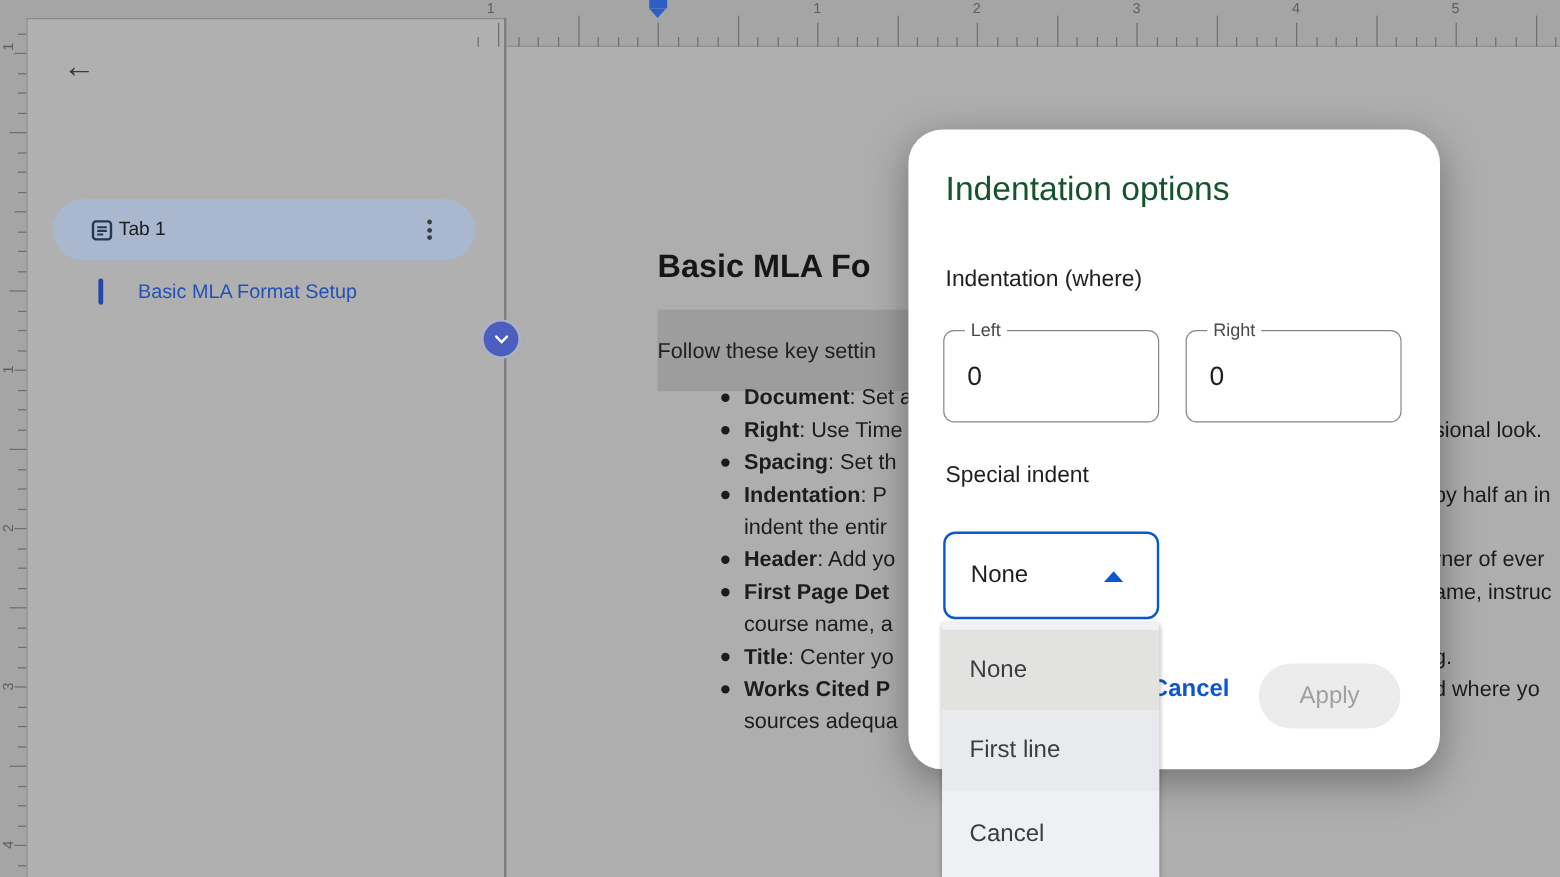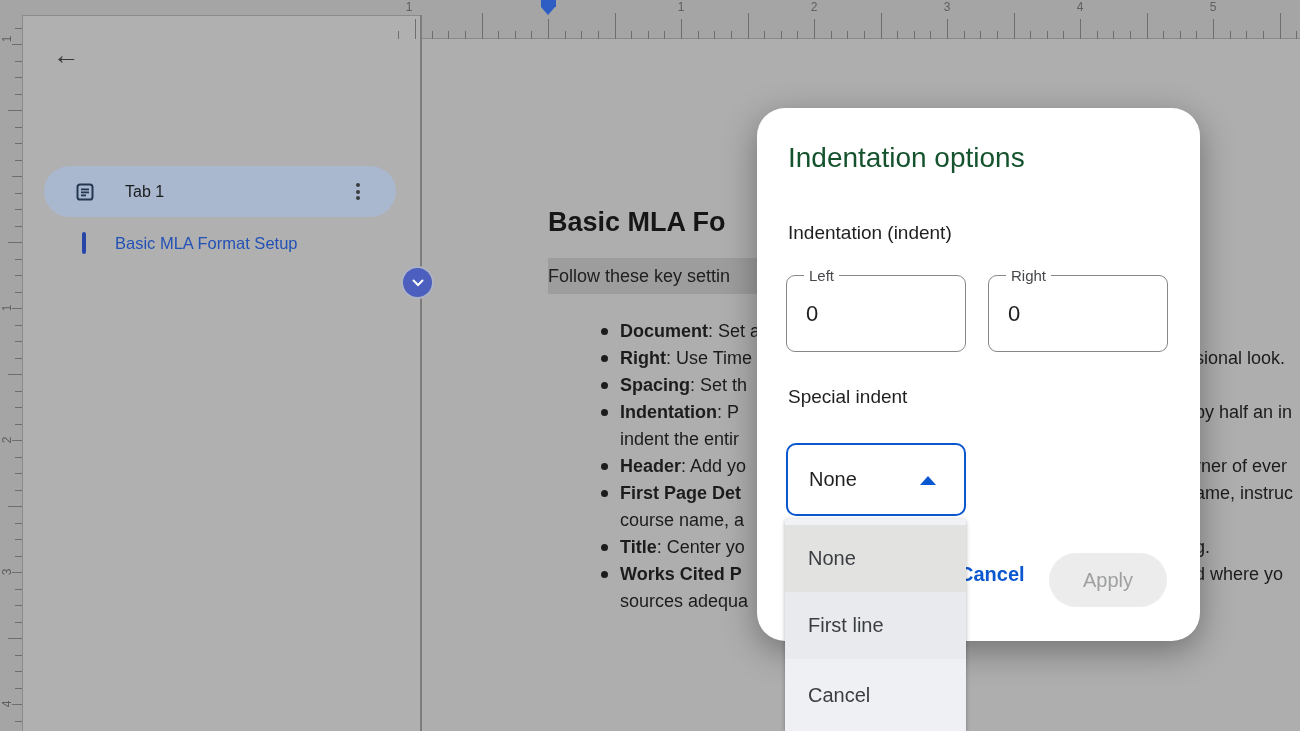--- a/index.html
+++ b/index.html
@@ -35,33 +35,33 @@
   }
   .back-btn { position:absolute; left:25px; top:22px; width:36px; height:36px;
     font-size:27px; color:#3a3a3a; line-height:34px; text-align:center; cursor:pointer; }
   .panel-head { position:absolute; left:40px; top:102px; width:320px; height:24px; }
   .panel-title { font-size:15.5px; font-weight:500; color:#2e2f31; line-height:24px; }
   .add-btn { position:absolute; right:-18px; top:-3px; width:30px; height:30px; text-align:center;
     font-size:24px; font-weight:400; color:#3a3d40; line-height:28px; cursor:pointer; }
   .tab-pill { position:absolute; left:21px; top:150px; width:352px; height:51px;
     background:#a9b8cf; border-radius:26px; display:flex; align-items:center; cursor:pointer; }
   .tab-doc-icon { margin-left:31px; width:20px; height:20px; flex:0 0 auto; }
-  .tab-label { margin-left:30px; font-size:16px; font-weight:500; color:#1a1c1e; flex:1 1 auto; }
+  .tab-label { margin-left:4px; font-size:16px; font-weight:500; color:#1a1c1e; flex:1 1 auto; }
   .kebab { margin-right:36px; width:4px; display:flex; flex-direction:column; gap:2.5px; cursor:pointer; }
   .kebab i { width:4px; height:4px; border-radius:50%; background:#3a3d40; }
   .outline-row { position:absolute; left:59px; top:216px; display:flex; align-items:center; }
   .outline-bar { width:4px; height:22px; border-radius:2px; background:#2746a8; }
   .outline-link { margin-left:29px; font-size:16.5px; color:#2351b5; cursor:pointer; white-space:nowrap; }
 
   
   .divider { position:absolute; left:420px; top:15px; width:2px; height:716px; background:#7d7d7d; z-index:2; }
   .editor { position:absolute; left:422px; top:38px; width:878px; height:693px;
     background:#aeaeae; border-top:1px solid #8a8a8a; z-index:1; }
   .doc-heading { position:absolute; left:126px; top:168px; font-size:27px; font-weight:bold; color:#161616; white-space:nowrap; }
-  .doc-highlight { position:absolute; left:126px; top:219px; width:232px; height:36px;
+  .doc-highlight { position:absolute; left:126px; top:219px; width:232px; height:68px;
     background:#9d9d9d; display:flex; align-items:center; }
   .doc-highlight span { font-size:18px; color:#202020; white-space:nowrap; }
   .dline { position:absolute; left:162px; width:616px; height:27px; display:flex; align-items:center; font-size:18px; color:#1c1c1c; white-space:nowrap; }
   .dline .dot { width:36px; flex:0 0 auto; display:flex; align-items:center; }
   .dline .dot i { width:7px; height:7px; border-radius:50%; background:#1c1c1c; margin-left:17px; }
   .dline .bld { font-weight:bold; }
   .rfrag { position:absolute; left:773px; height:27px; line-height:27px; font-size:18px; color:#1c1c1c; white-space:nowrap; }
   .collapse-btn { position:absolute; left:403px; top:268px; width:29px; height:29px; border-radius:50%;
     background:#4c5fbf; box-shadow:0 0 0 2px #aeb3c4; z-index:5; display:flex; align-items:center; justify-content:center; cursor:pointer; }
 
@@ -330,21 +330,21 @@
 </div>
 
 <div class="collapse-btn">
   <svg width="12" height="8" viewBox="0 0 12 8">
     <polyline points="1.5,1.5 6,6 10.5,1.5" stroke="#ffffff" stroke-width="2" fill="none" stroke-linecap="round"></polyline>
   </svg>
 </div>
 
 <div class="dialog">
   <div class="dlg-title">Indentation options</div>
-  <div class="dlg-section sec-ind">Indentation (indent)</div>
+  <div class="dlg-section sec-ind">Indentation (where)</div>
 
   <div class="field left">
     <span class="flabel">Left</span>
     <input type="text" value="0" style="">
   </div>
   <div class="field right">
     <span class="flabel">Right</span>
     <input type="text" value="0" style="">
   </div>
 

